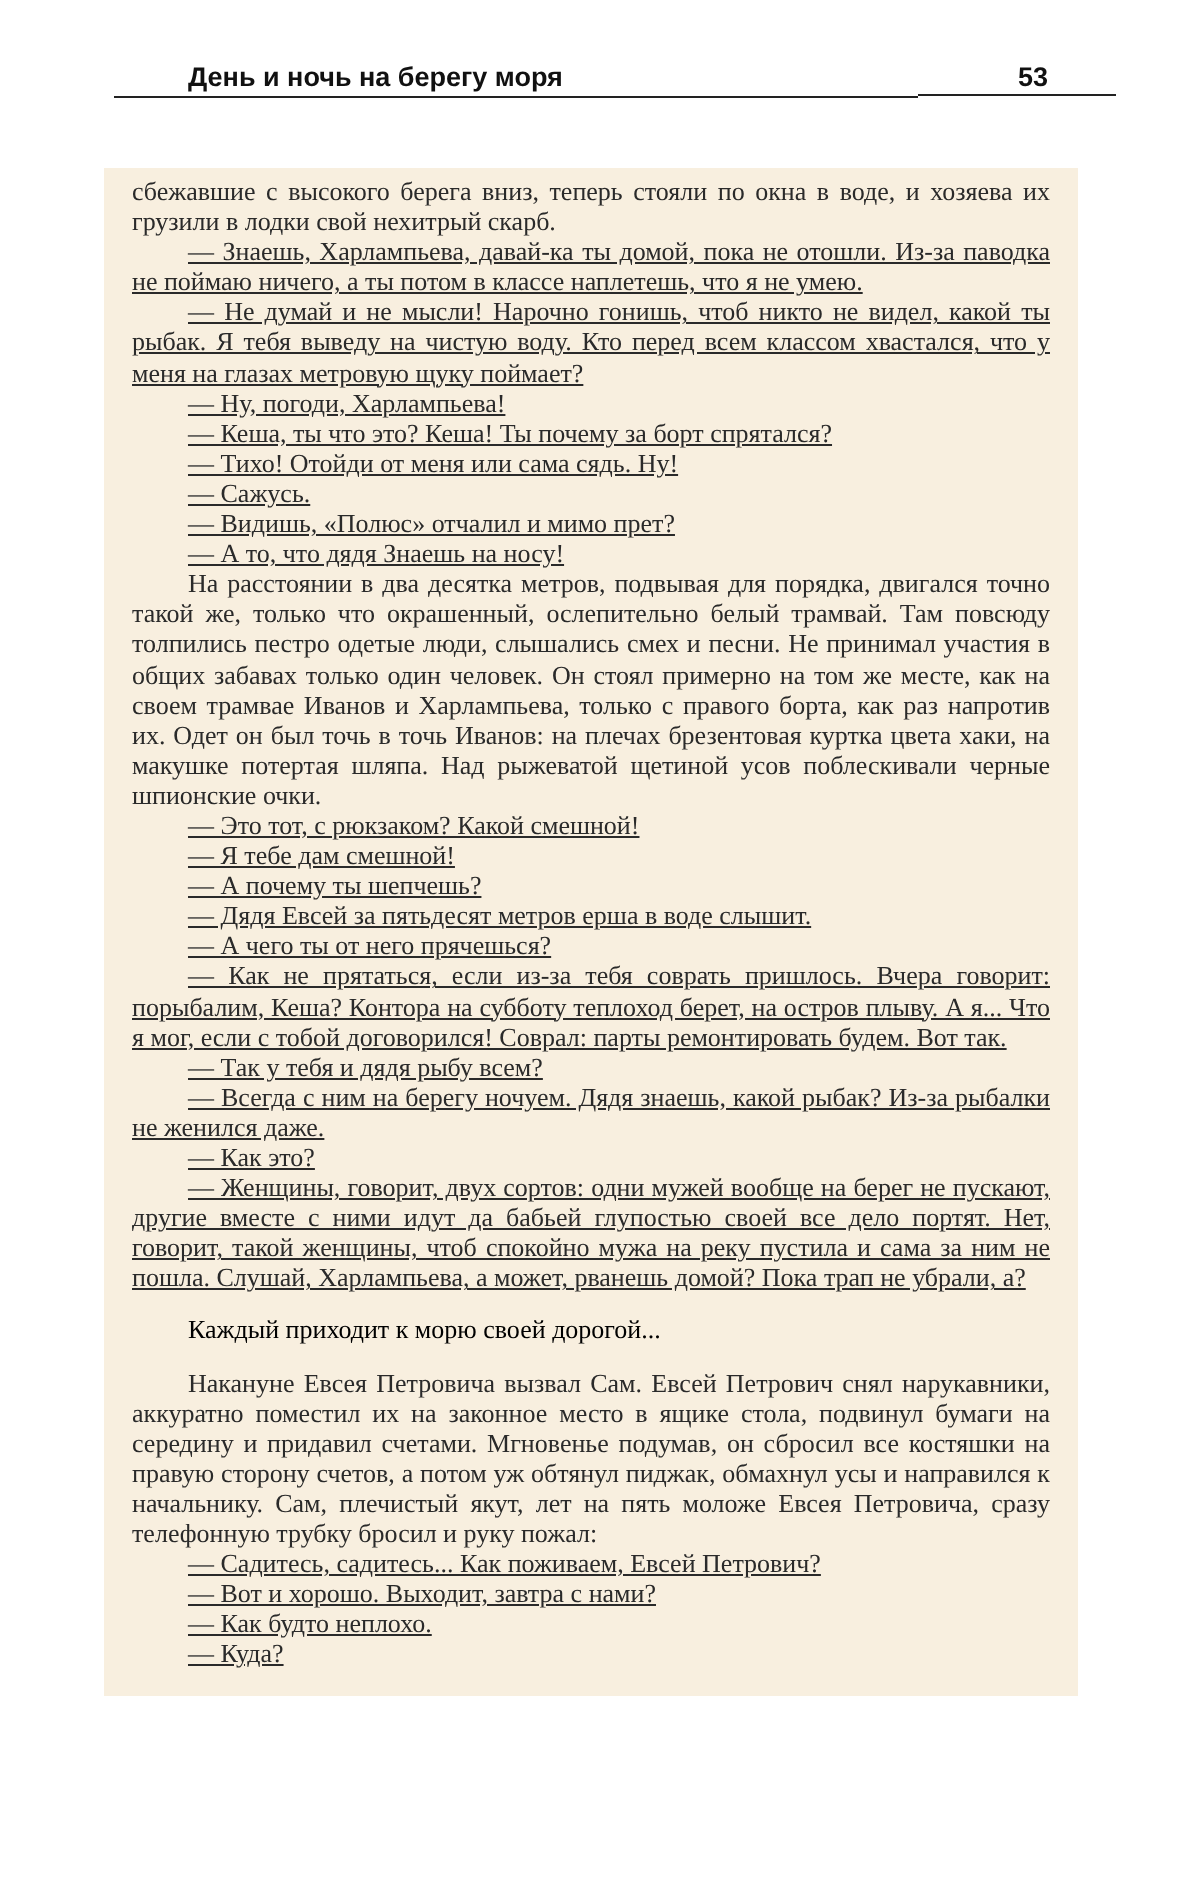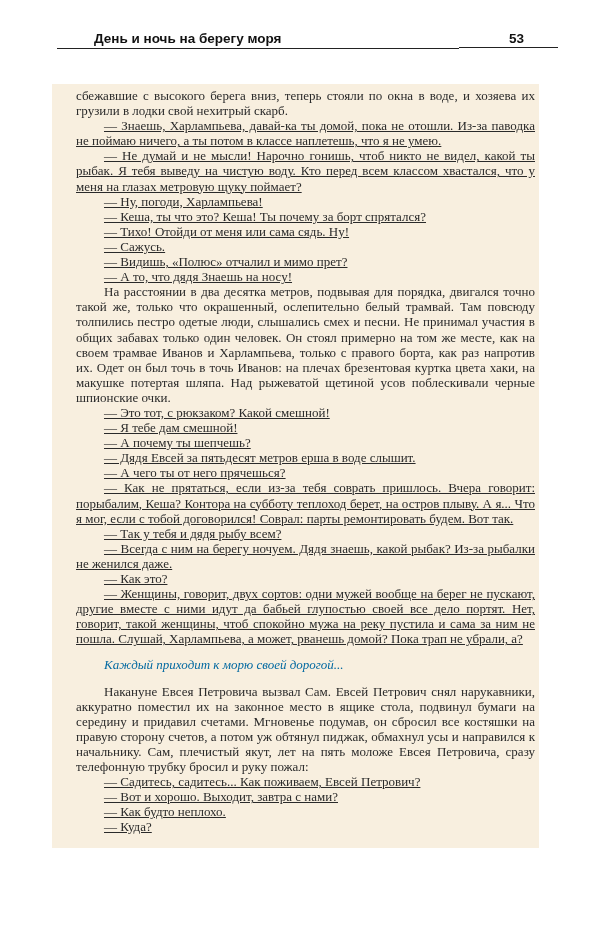--- a/index.html
+++ b/index.html
@@ -11,28 +11,28 @@
     font-size:13.5px; color:#111; padding-bottom:1px; height:17px;
   }
   .header .title { position:absolute; left:1px; bottom:2px;margin-left:36px; }
   .header .pnum { position:absolute; right:-65px; bottom:2px; }
   .header-line-ext { position:absolute; left:459px; top:47px; width:99px; border-bottom:1.5px solid #222; }
   .sheet {
     position:absolute; left:52px; top:84px; width:487px; height:764px;
     background:#f8efdf;
   }
   .text {
-    position:absolute; left:76px; top:88px; width:459px;
+    position:absolute; left:66px; top:88px; width:459px;
     font-family:"Liberation Serif", serif; font-size:13px; line-height:15.1px;
     color:#2a2a2a; text-align:justify;
   }
   .p { margin:0; }
   .ind { text-indent:28px; }
   .dlg { text-indent:28px;text-decoration:underline; }
-  .ital { font-style:italic; text-indent:28px; margin:11px 0 11px 0; color:#0369a1; }
+  .ital { text-indent:28px; margin:11px 0 11px 0; color:#000000; }
 </style>
 </head>
 <body>
 
 <div class="header">
   <span class="title">День и ночь на берегу моря</span>
   <span class="pnum">53</span>
 </div>
 <div class="header-line-ext"></div>
 

